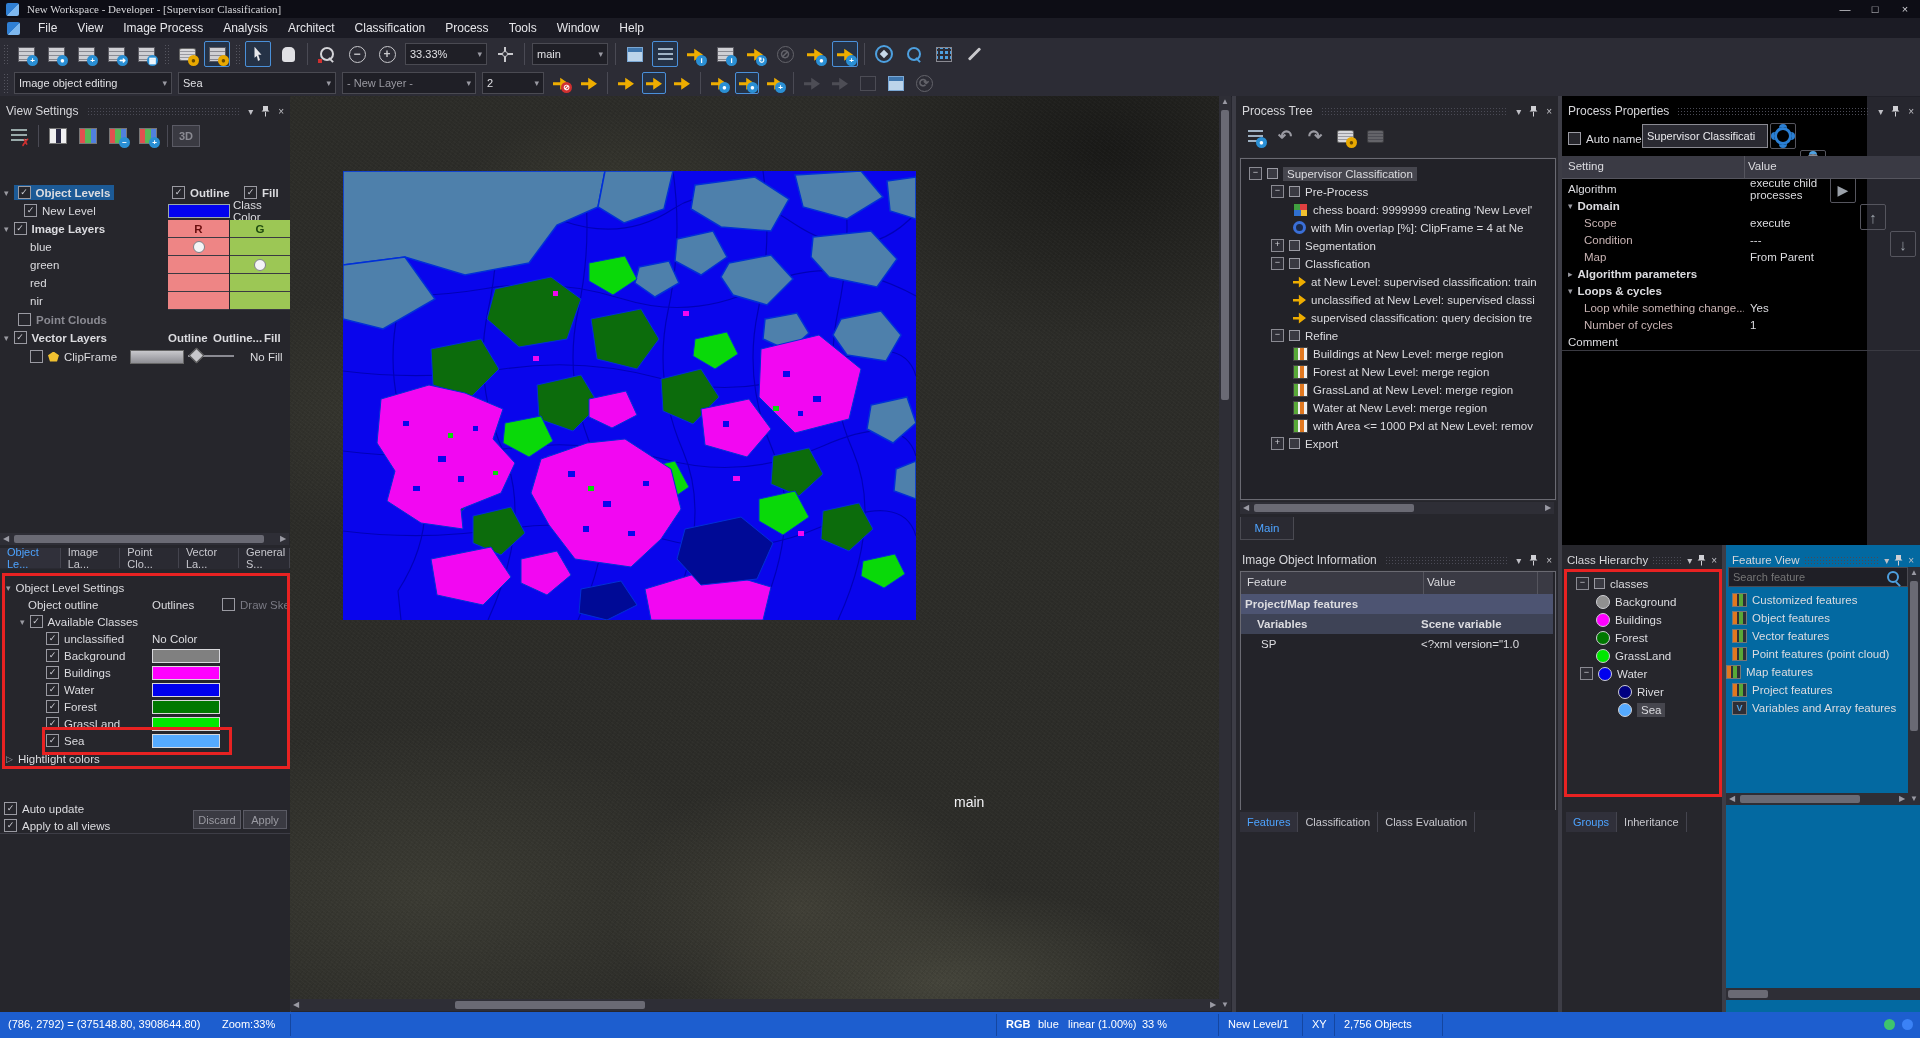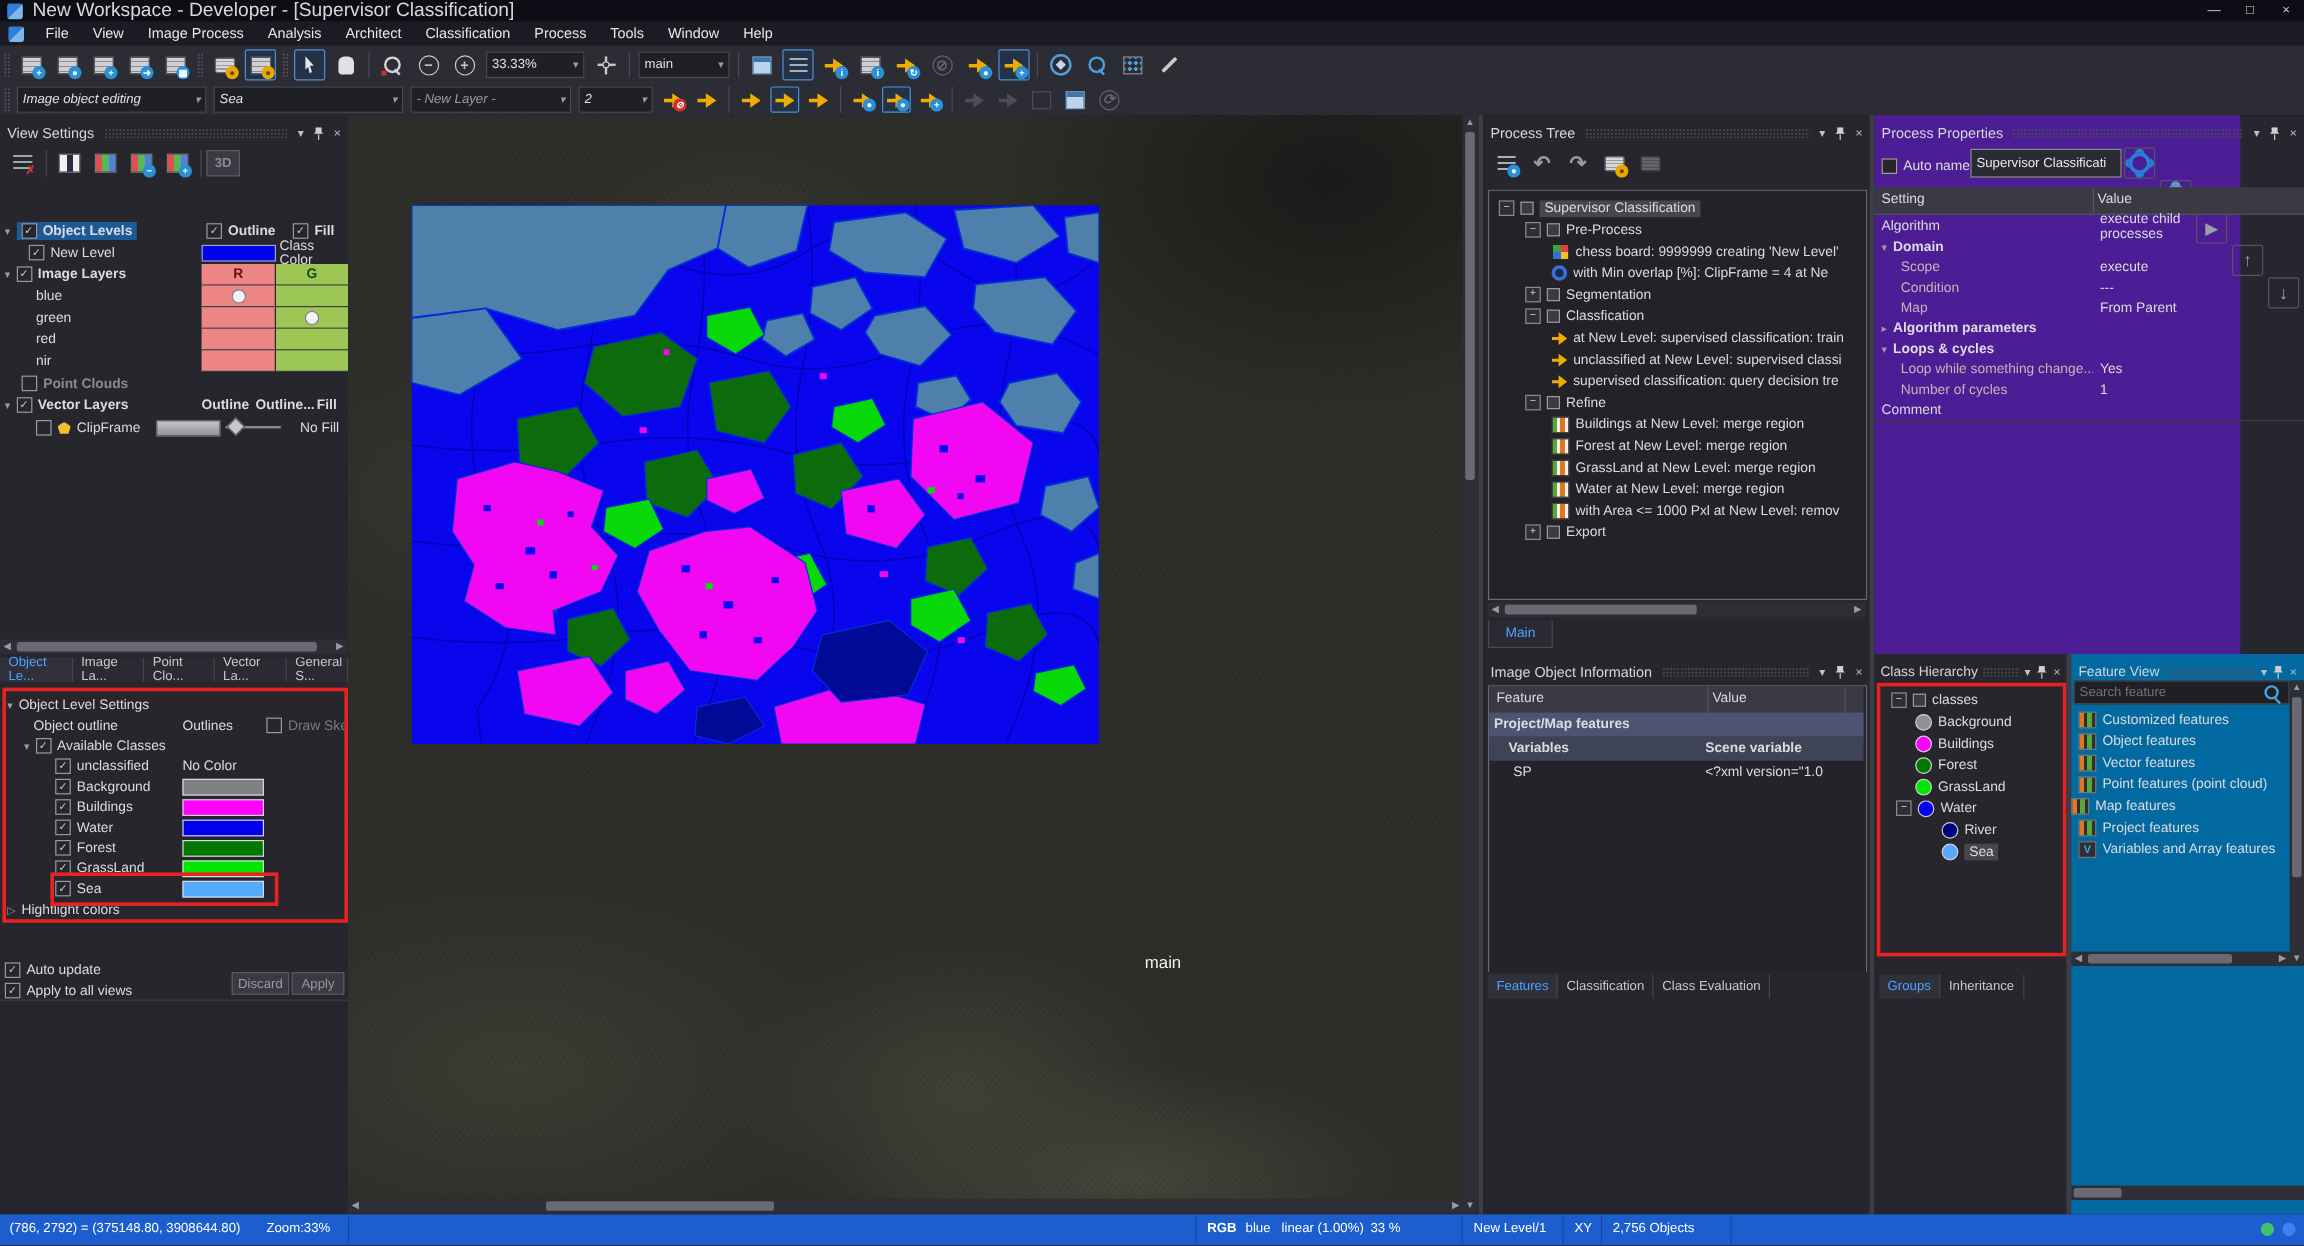--- a/index.html
+++ b/index.html
@@ -3,28 +3,28 @@
 <meta charset="utf-8">
 <style>
   html,body{margin:0;padding:0;background:#1a1a20;}
   #app{position:relative;width:1920px;height:1038px;background:#26262e;overflow:hidden;
        font-family:"Liberation Sans",sans-serif;color:#dcdce0;font-size:11.5px;
        -webkit-font-smoothing:antialiased;}
   .abs{position:absolute;}
   .nowrap{white-space:nowrap;overflow:hidden;}
   
   #titlebar{left:0;top:0;width:1920px;height:18px;background:#0d0d15;display:flex;align-items:center;}
-  #titlebar .t{font-size:16px;color:#d8d8dc;margin-left:8px;}
+  #titlebar .t{font-size:11px;color:#d8d8dc;margin-left:8px;font-family:Liberation Serif, serif;}
   .winbtn{width:30px;text-align:center;color:#cfcfd4;font-size:11px;cursor:default;}
   #menubar{left:0;top:18px;width:1920px;height:20px;background:#1b1b24;display:flex;align-items:center;}
   .menu-item{padding:0 10px;font-size:12px;color:#e6e6ea;}
   .logo{width:13px;height:13px;margin-left:7px;background:
         linear-gradient(135deg,#2f7fd4 0 50%,#7db7ee 50% 100%);border-radius:2px;}
   #toolbar1{left:0;top:38px;width:1920px;height:32px;background:#2c2c35;border-bottom:1px solid #202028;display:flex;align-items:center;}
-  #toolbar2{left:0;top:70px;width:1920px;height:26px;background:#2c2c35;border-bottom:1px solid #202028;display:flex;align-items:center;font-style:italic;}
+  #toolbar2{left:0;top:70px;width:1920px;height:26px;background:#2c2c35;border-bottom:1px solid #202028;display:flex;align-items:center;}
   .grip{width:5px;height:20px;margin:0 3px;background-image:radial-gradient(#55555f 1px,transparent 1px);background-size:3px 3px;}
   .vsep{width:1px;height:22px;background:#4a4a54;margin:0 4px;}
   .ic{position:relative;width:24px;height:24px;margin:1px 2px;border:1px solid transparent;border-radius:2px;
       display:flex;align-items:center;justify-content:center;flex:none;}
   .ic.small{width:22px;height:20px;}
   .ic.sel{border-color:#4a90d9;background:#253246;}
   .ic.dis{opacity:.35;}
   .combo{height:20px;background:#1f1f26;border:1px solid #4a4a52;display:flex;align-items:center;
          font-size:11px;color:#e0e0e4;padding:0 4px;margin:0 3px;flex:none;}
   .combo .cv{flex:1;overflow:hidden;white-space:nowrap;}
@@ -798,21 +798,21 @@
     </div>
     <div class="abs" style="left:0;top:265px;width:322px;height:200px;background:#26262c"></div>
     <div class="abs" style="left:4px;top:267px;width:364px;height:22px;display:flex">
       <span class="tab on">Features</span>
       <span class="tab">Classification</span>
       <span class="tab">Class Evaluation</span>
     </div>
   </div>
   <div class="abs" style="left:1558px;top:96px;width:4px;height:916px;background:#3d3d46"></div>
 
-  <div class="abs" style="left:1562px;top:96px;width:305px;height:449px;background:#4c1d95;">
+  <div class="abs" style="left:1562px;top:96px;width:305px;height:449px;background:#000000;">
     <div class="ptitle" style="left:6px;top:6px;width:346px">
       <span>Process Properties</span>
         <span class="dots"></span>
       <span class="pctl">
         <span>▾</span>
         <svg class="pin" viewBox="0 0 9 11">
             <path d="M2 0h5v4l1.5 1.5H.5L2 4z" fill="#cfcfd4"></path>
             <rect x="4" y="6" width="1" height="4.5" fill="#cfcfd4"></rect>
           </svg>
         <span>×</span>

